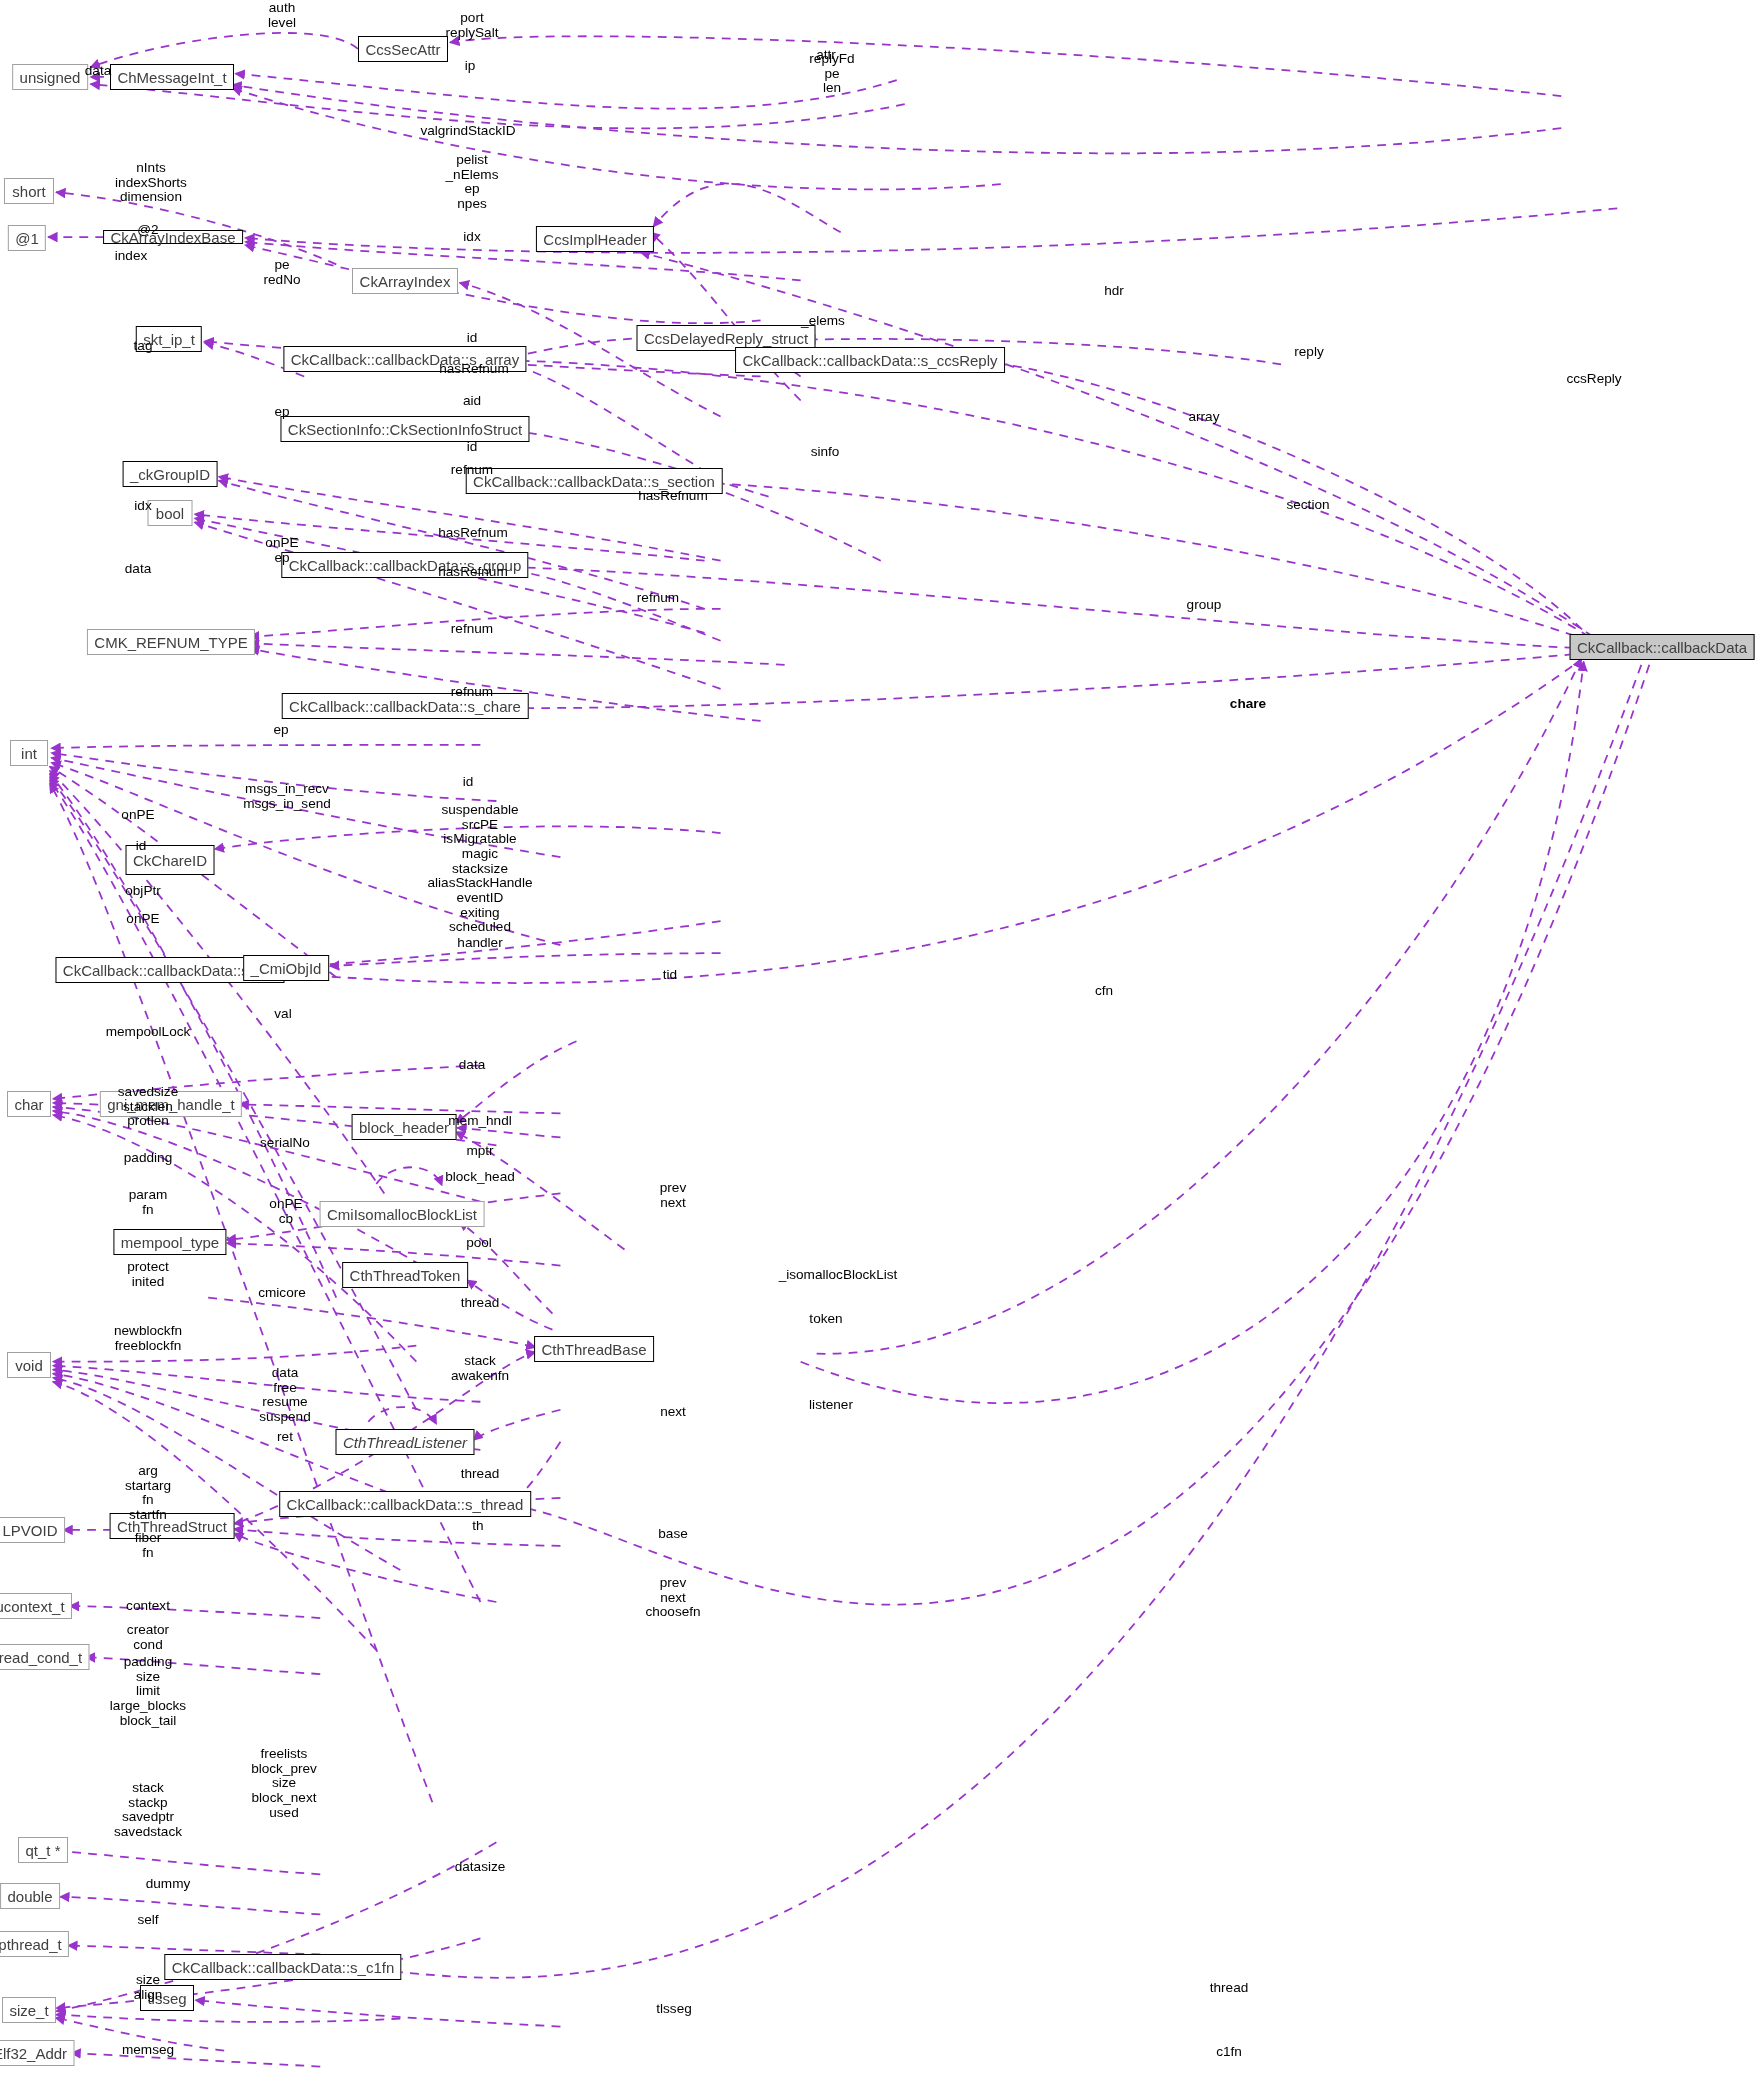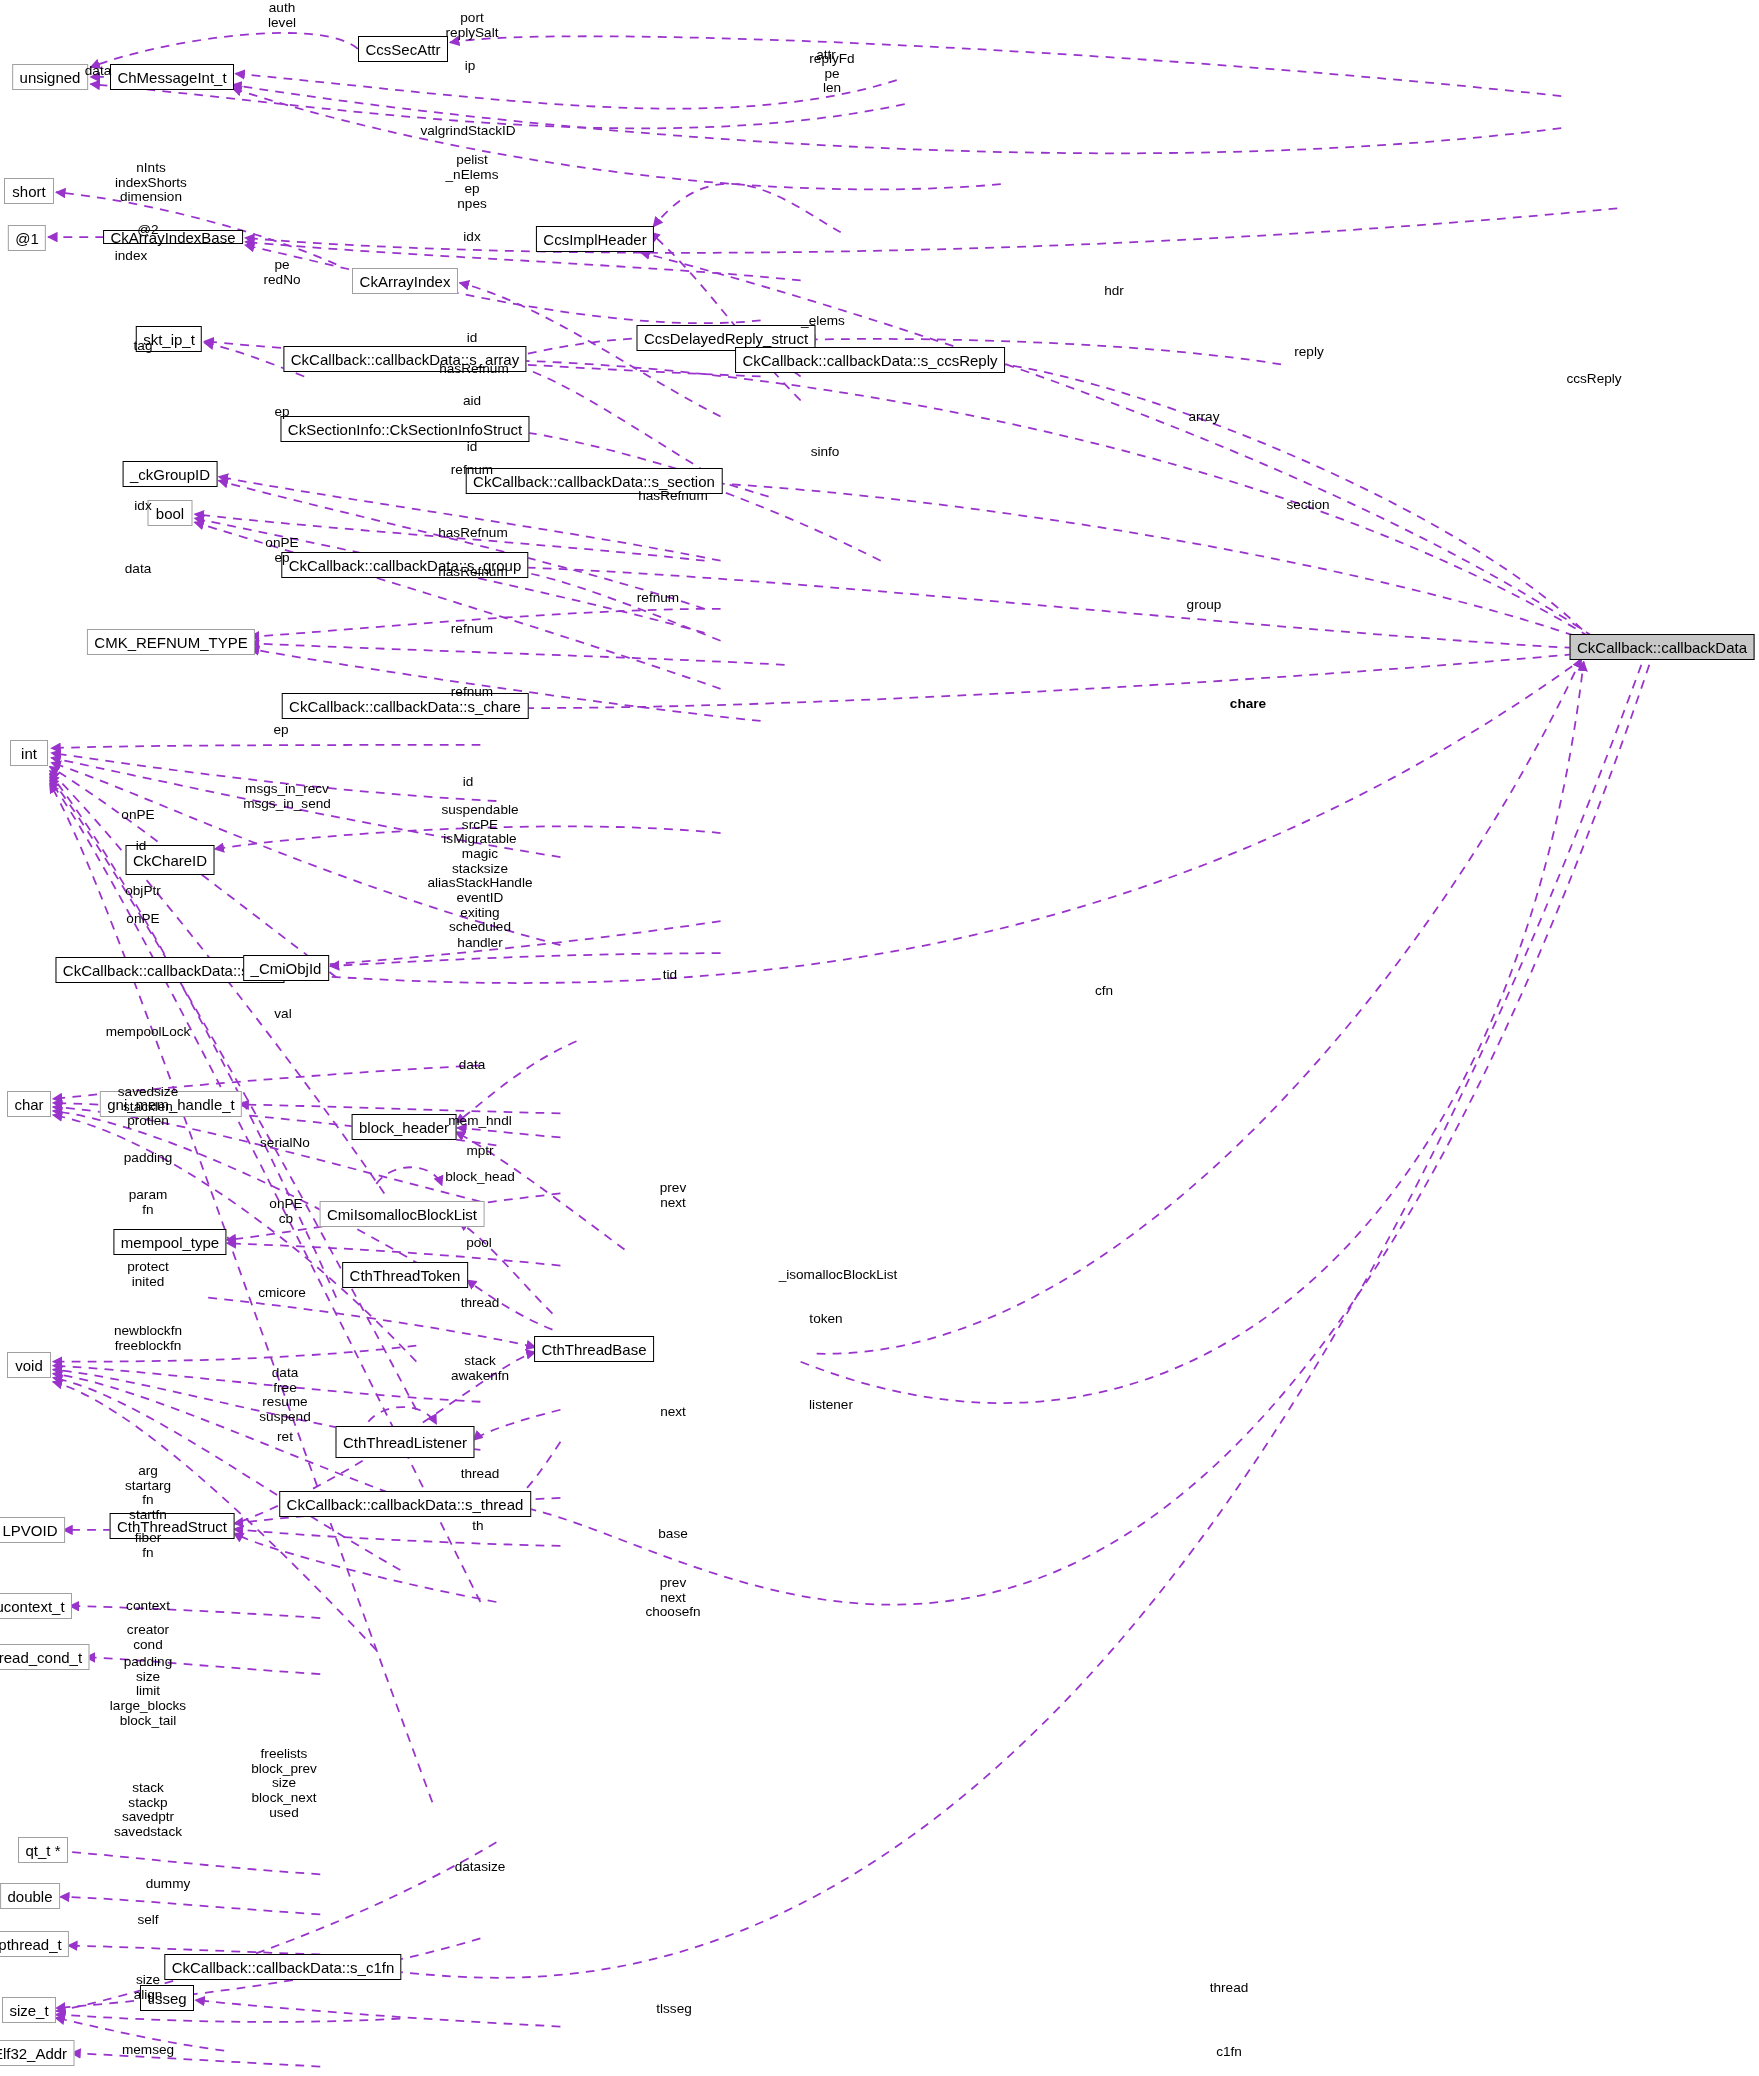--- a/index.html
+++ b/index.html
@@ -26,21 +26,21 @@
   }
   .node {
     position: absolute;
     box-sizing: border-box;
     display: flex;
     align-items: center;
     justify-content: center;
     white-space: nowrap;
     font-size: 15px;
     line-height: 1;
-    color: #000000;
+    color: #404040;
     background: #ffffff;
     padding: 0 6.4px;
     height: 24px;
     transform: translate(-50%, -50%);
   }
   .node.solid {
     border: 1.6px solid #000000;
   }
   .node.light {
     border: 0.8px solid #a0a0a0;
@@ -233,21 +233,21 @@
       <div class="node solid" style="left: 170px; top: 970px; min-width: 196px; height: 26px;">CkCallback::callbackData::s_cfn</div>
       <div class="node solid" style="left: 286px; top: 968px; min-width: 84px; height: 26px;">_CmiObjId</div>
       <div class="node light" style="left: 29px; top: 1104px; min-width: 44px; height: 26px;">char</div>
       <div class="node light" style="left: 171px; top: 1104px; min-width: 133px; height: 26px;">gni_mem_handle_t</div>
       <div class="node solid" style="left: 404px; top: 1127px; min-width: 103px; height: 26px;">block_header</div>
       <div class="node light" style="left: 402px; top: 1214px; min-width: 161px; height: 26px;">CmiIsomallocBlockList</div>
       <div class="node solid" style="left: 170px; top: 1242px; min-width: 111px; height: 26px;">mempool_type</div>
       <div class="node solid" style="left: 405px; top: 1275px; min-width: 120px; height: 26px;">CthThreadToken</div>
       <div class="node light" style="left: 29px; top: 1365px; min-width: 44px; height: 26px;">void</div>
       <div class="node solid" style="left: 594px; top: 1349px; min-width: 117px; height: 26px;">CthThreadBase</div>
-      <div class="node solid" style="left: 405px; top: 1442px; min-width: 135px; height: 32px;">CthThreadListener</div>
+      <div class="node solid" style="left: 405px; top: 1442px; min-width: 135px; height: 26px; font-style: italic;">CthThreadListener</div>
       <div class="node solid" style="left: 405px; top: 1504px; min-width: 213px; height: 26px;">CkCallback::callbackData::s_thread</div>
       <div class="node light" style="left: 30px; top: 1530px; min-width: 62px; height: 26px;">LPVOID</div>
       <div class="node solid" style="left: 172px; top: 1526px; min-width: 122px; height: 26px;">CthThreadStruct</div>
       <div class="node light" style="left: 30px; top: 1606px; min-width: 75px; height: 26px;">ucontext_t</div>
       <div class="node light" style="left: 30px; top: 1657px; min-width: 108px; height: 26px;">pthread_cond_t</div>
       <div class="node light" style="left: 30px; top: 1850px; min-width: 50px; height: 26px; margin-left: 13px;">qt_t *</div>
       <div class="node light" style="left: 30px; top: 1896px; min-width: 58px; height: 26px;">double</div>
       <div class="node light" style="left: 30px; top: 1944px; min-width: 74px; height: 26px;">pthread_t</div>
       <div class="node light" style="left: 29px; top: 2010px; min-width: 53px; height: 26px;">size_t</div>
       <div class="node solid" style="left: 283px; top: 1967px; min-width: 199px; height: 26px;">CkCallback::callbackData::s_c1fn</div>

